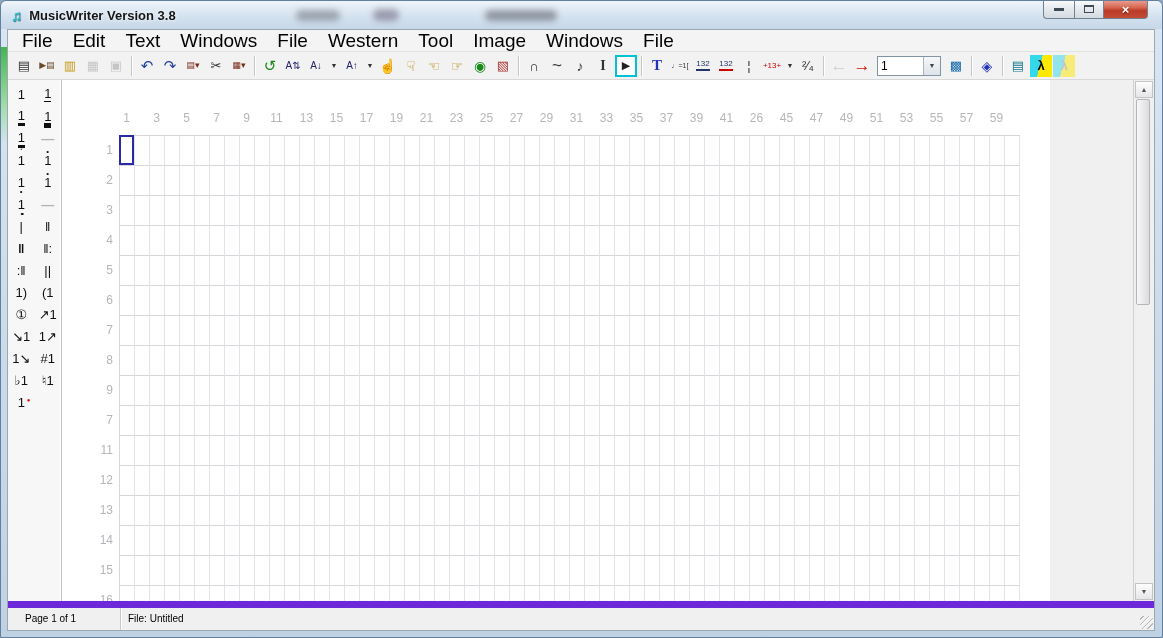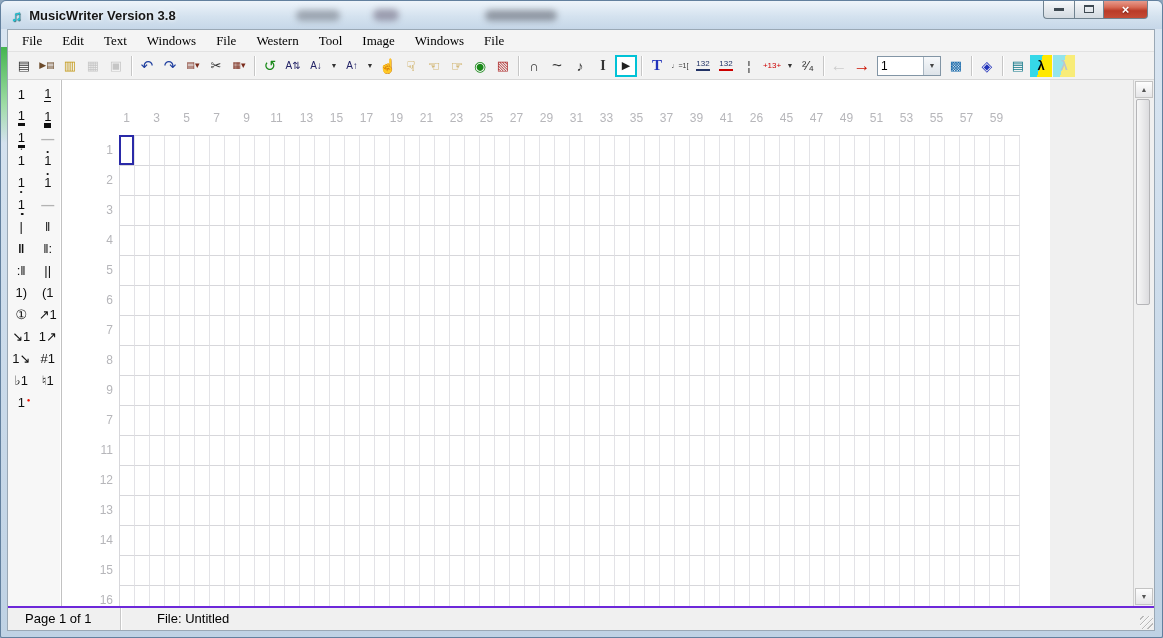--- a/index.html
+++ b/index.html
@@ -26,21 +26,21 @@
   .glyph-min{width:10px;height:3px;background:#3f4a52;}
   .glyph-max{width:10px;height:8px;border:1px solid #3f4a52;border-top:2px solid #3f4a52;box-sizing:border-box;background:transparent;}
   .green-glow{position:absolute;left:0;top:46px;width:6px;height:96px;
     background:linear-gradient(#44b54f,#9fdca6 60%,rgba(160,220,170,0));z-index:5;}
   
   .client{position:absolute;left:6px;top:28px;right:7px;bottom:6px;background:#f0f0f0;
     border:1px solid #9aa8b5;display:flex;flex-direction:column;box-sizing:border-box;}
   
   .menubar{height:21px;background:#f4f4f4;display:flex;align-items:stretch;padding-left:4px;
     border-bottom:1px solid #e2e2e2;flex:0 0 auto;}
-  .menu-item{padding:0 10px;font-size:13px;line-height:21px;color:#000;cursor:default;font-family:Liberation Serif, serif;}
+  .menu-item{padding:0 10px;font-size:19px;line-height:21px;color:#000;cursor:default;}
   
   .toolbar{height:27px;background:#f2f2f2;display:flex;align-items:center;gap:1px;
     padding-left:5px;border-bottom:1px solid #d8d8d8;flex:0 0 auto;}
   .ti{width:22px;height:22px;box-sizing:border-box;display:flex;align-items:center;justify-content:center;
     font-size:13px;cursor:default;flex:0 0 auto;position:relative;}
   .ti.narrow{width:12px;}
   .ti.disabled{opacity:.5;}
   .ti.selected{border:2px solid #00c2d6;background:#fff;}
   .ti.split{background:linear-gradient(105deg,#35d8e8 46%,#ffe800 46%);}
   .ti .g{line-height:1;white-space:nowrap;}
@@ -94,25 +94,25 @@
     border:2px solid #2a2aa8;background:#fff;}
   
   .scrollbar{width:20px;flex:0 0 auto;background:#f0f0f0;border-left:1px solid #d0d0d0;position:relative;}
   .sb-btn{position:absolute;left:1px;right:1px;height:17px;box-sizing:border-box;border:1px solid #c3c3c3;
     background:linear-gradient(#fdfdfd,#e6e6e8);color:#555;font-size:7px;
     display:flex;align-items:center;justify-content:center;}
   .sb-up{top:1px;} .sb-down{bottom:1px;}
   .sb-thumb{position:absolute;left:2px;width:14px;top:19px;height:206px;box-sizing:border-box;
     border:1px solid #b5b5b8;border-radius:2px;background:linear-gradient(90deg,#f7f7f7,#dcdcdf);}
   
-  .statusbar{height:22px;flex:0 0 auto;background:#f0f0f0;border-top:2px solid #6d28d9;
-    display:flex;align-items:stretch;font-size:13px;color:#000;position:relative;}
+  .statusbar{height:22px;flex:0 0 auto;background:#f0f0f0;border-top:7px solid #6d28d9;
+    display:flex;align-items:stretch;font-size:10px;color:#000;position:relative;}
   .sb-panel{line-height:21px;box-sizing:border-box;}
   .sb-page{width:113px;padding-left:17px;border-right:1px solid #c8c8c8;box-shadow:1px 0 0 #fff;}
-  .sb-file{flex:1;padding-left:7px;margin-left:29px;}
+  .sb-file{flex:1;padding-left:7px;}
   .grip{position:absolute;right:1px;bottom:1px;width:13px;height:13px;
     background:repeating-linear-gradient(135deg,transparent 0 2px,#b9b9b9 2px 3px,#f6f6f6 3px 4px);}
 </style>
 </head>
 <body>
 
 <div class="window">
 
   <div class="titlebar">
     <div class="blob" style="left:295px;top:9px;width:44px;height:11px;background:rgba(110,115,125,.55);"></div>

